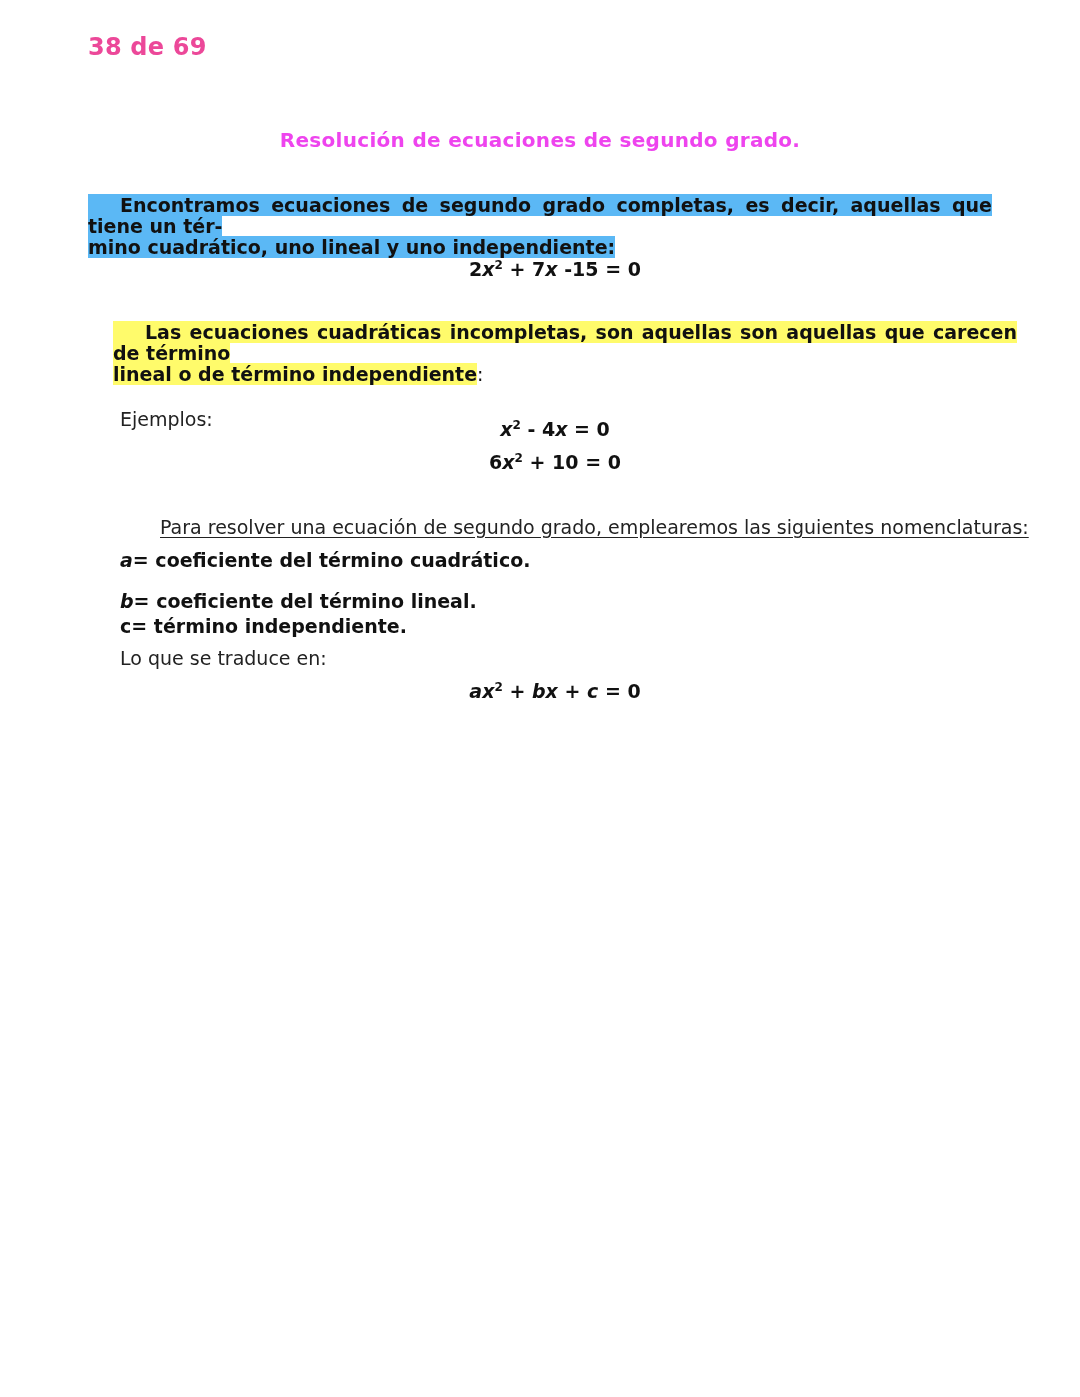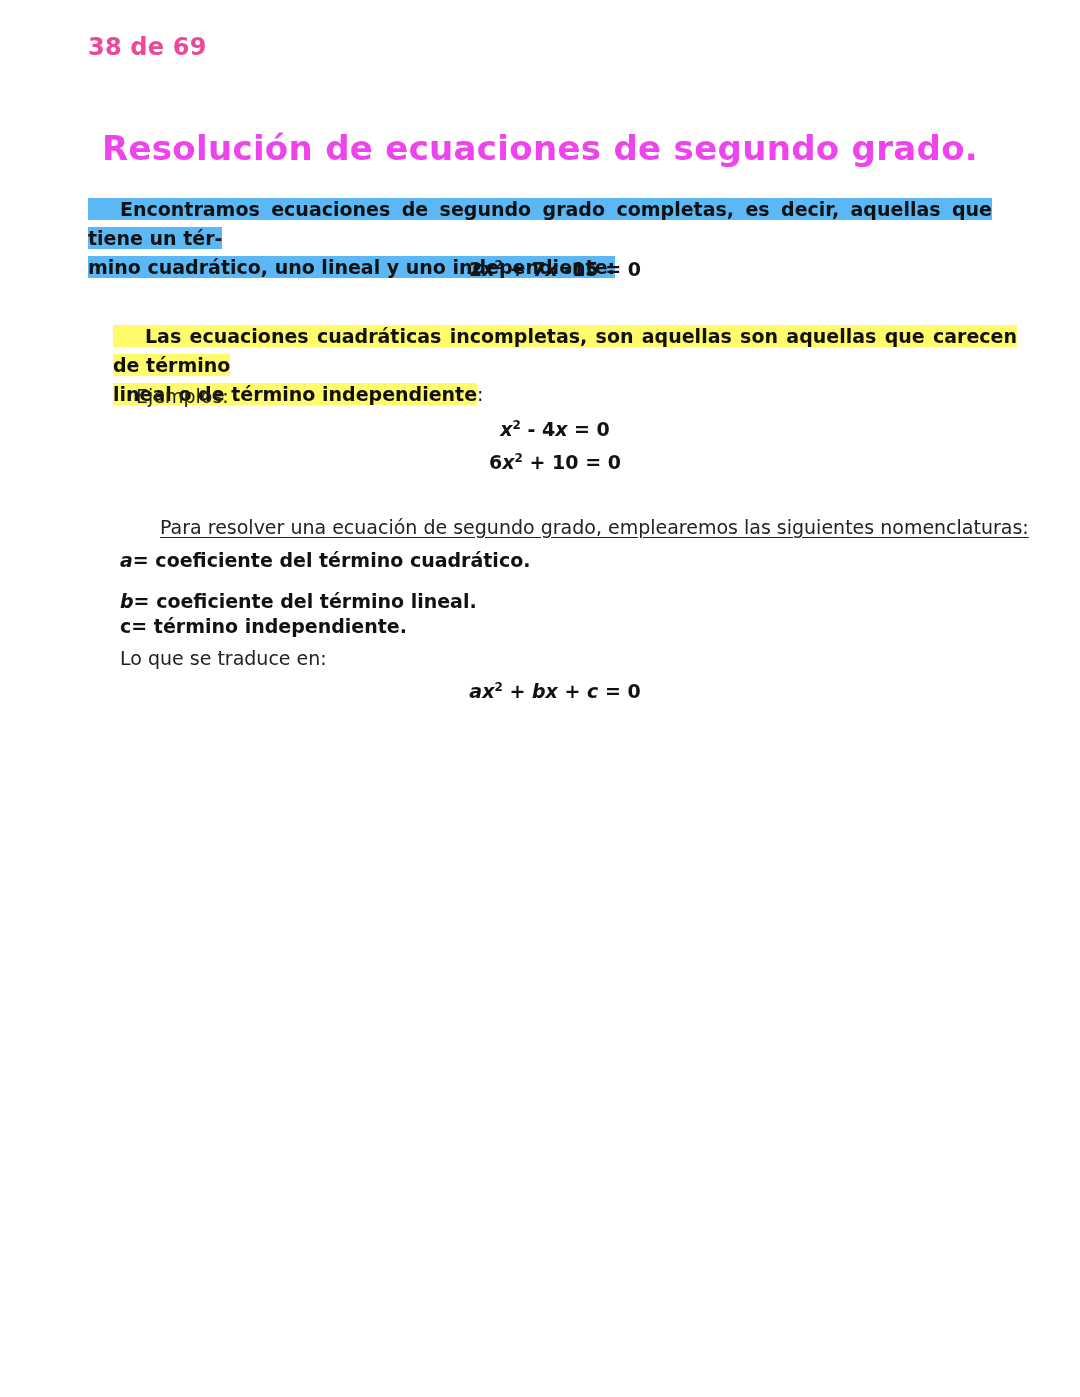--- a/index.html
+++ b/index.html
@@ -1,19 +1,19 @@
 <!DOCTYPE html>
 <html><head>
 <meta charset="utf-8">
 <style>
   html, body { margin:0; padding:0; background:#ffffff; }
   body { width:1080px; height:1397px; position:relative; font-family:"DejaVu Sans", sans-serif; color:#111; overflow:hidden; }
   .page-num { position:absolute; left:88px; top:33px; font-size:24px; font-weight:bold; color:#ec4899; letter-spacing:0.2px; }
-  .title { position:absolute; left:0; width:1080px; top:128px; text-align:center; font-size:34px; font-weight:bold; letter-spacing:0.3px; }
-  .para { position:absolute; left:88px; width:904px; font-size:19px; font-weight:bold; line-height:29px; text-align:justify; }
+  .title { position:absolute; left:0; width:1080px; top:128px; text-align:center; font-size:20px; font-weight:bold; letter-spacing:0.3px; }
+  .para { position:absolute; left:88px; width:904px; font-size:19px; font-weight:bold; line-height:21px; text-align:justify; }
   .hl-blue { background:#5bb8f5; }
   .hl-yellow { background:#fffb6b; }
   .indent { display:inline-block; width:32px; }
   .eq { position:absolute; left:0; width:1110px; text-align:center; font-size:19px; font-weight:bold; }
   .eq i { font-style:italic; }
   .plain { position:absolute; left:120px; font-size:19px; color:#222; }
   .u { text-decoration:underline; text-underline-offset:3px;margin-left:40px; }
   .def { position:absolute; left:120px; font-size:19px; font-weight:bold; }
   .def i { font-style:italic; }
   .colon { font-weight:normal; }
@@ -35,21 +35,21 @@
 
 <div class="eq" style="top:258px;">
   <span>2</span><i>x</i><sup>2</sup><span> + 7</span><i>x</i><span> -15 = 0</span>
 </div>
 
 <div class="para" style="top:322px;margin-left:25px;">
   <span class="hl-yellow"><span class="indent"></span><span>Las ecuaciones cuadráticas incompletas, son aquellas son aquellas que carecen de término</span></span><br>
   <span class="hl-yellow">lineal o de término independiente</span><span class="colon">:</span>
 </div>
 
-<div class="plain" style="top:385px;margin-left:16px;">Ejemplos:</div>
+<div class="plain" style="top:408px;">Ejemplos:</div>
 
 <div class="eq" style="top:418px;">
   <span></span><i>x</i><sup>2</sup><span> - 4</span><i>x</i><span> = 0</span>
 </div>
 
 <div class="eq" style="top:451px;">
   <span>6</span><i>x</i><sup>2</sup><span> + 10 = 0</span>
 </div>
 
 <div class="plain u" style="top:516px;">Para resolver una ecuación de segundo grado, emplearemos las siguientes nomenclaturas:</div>

